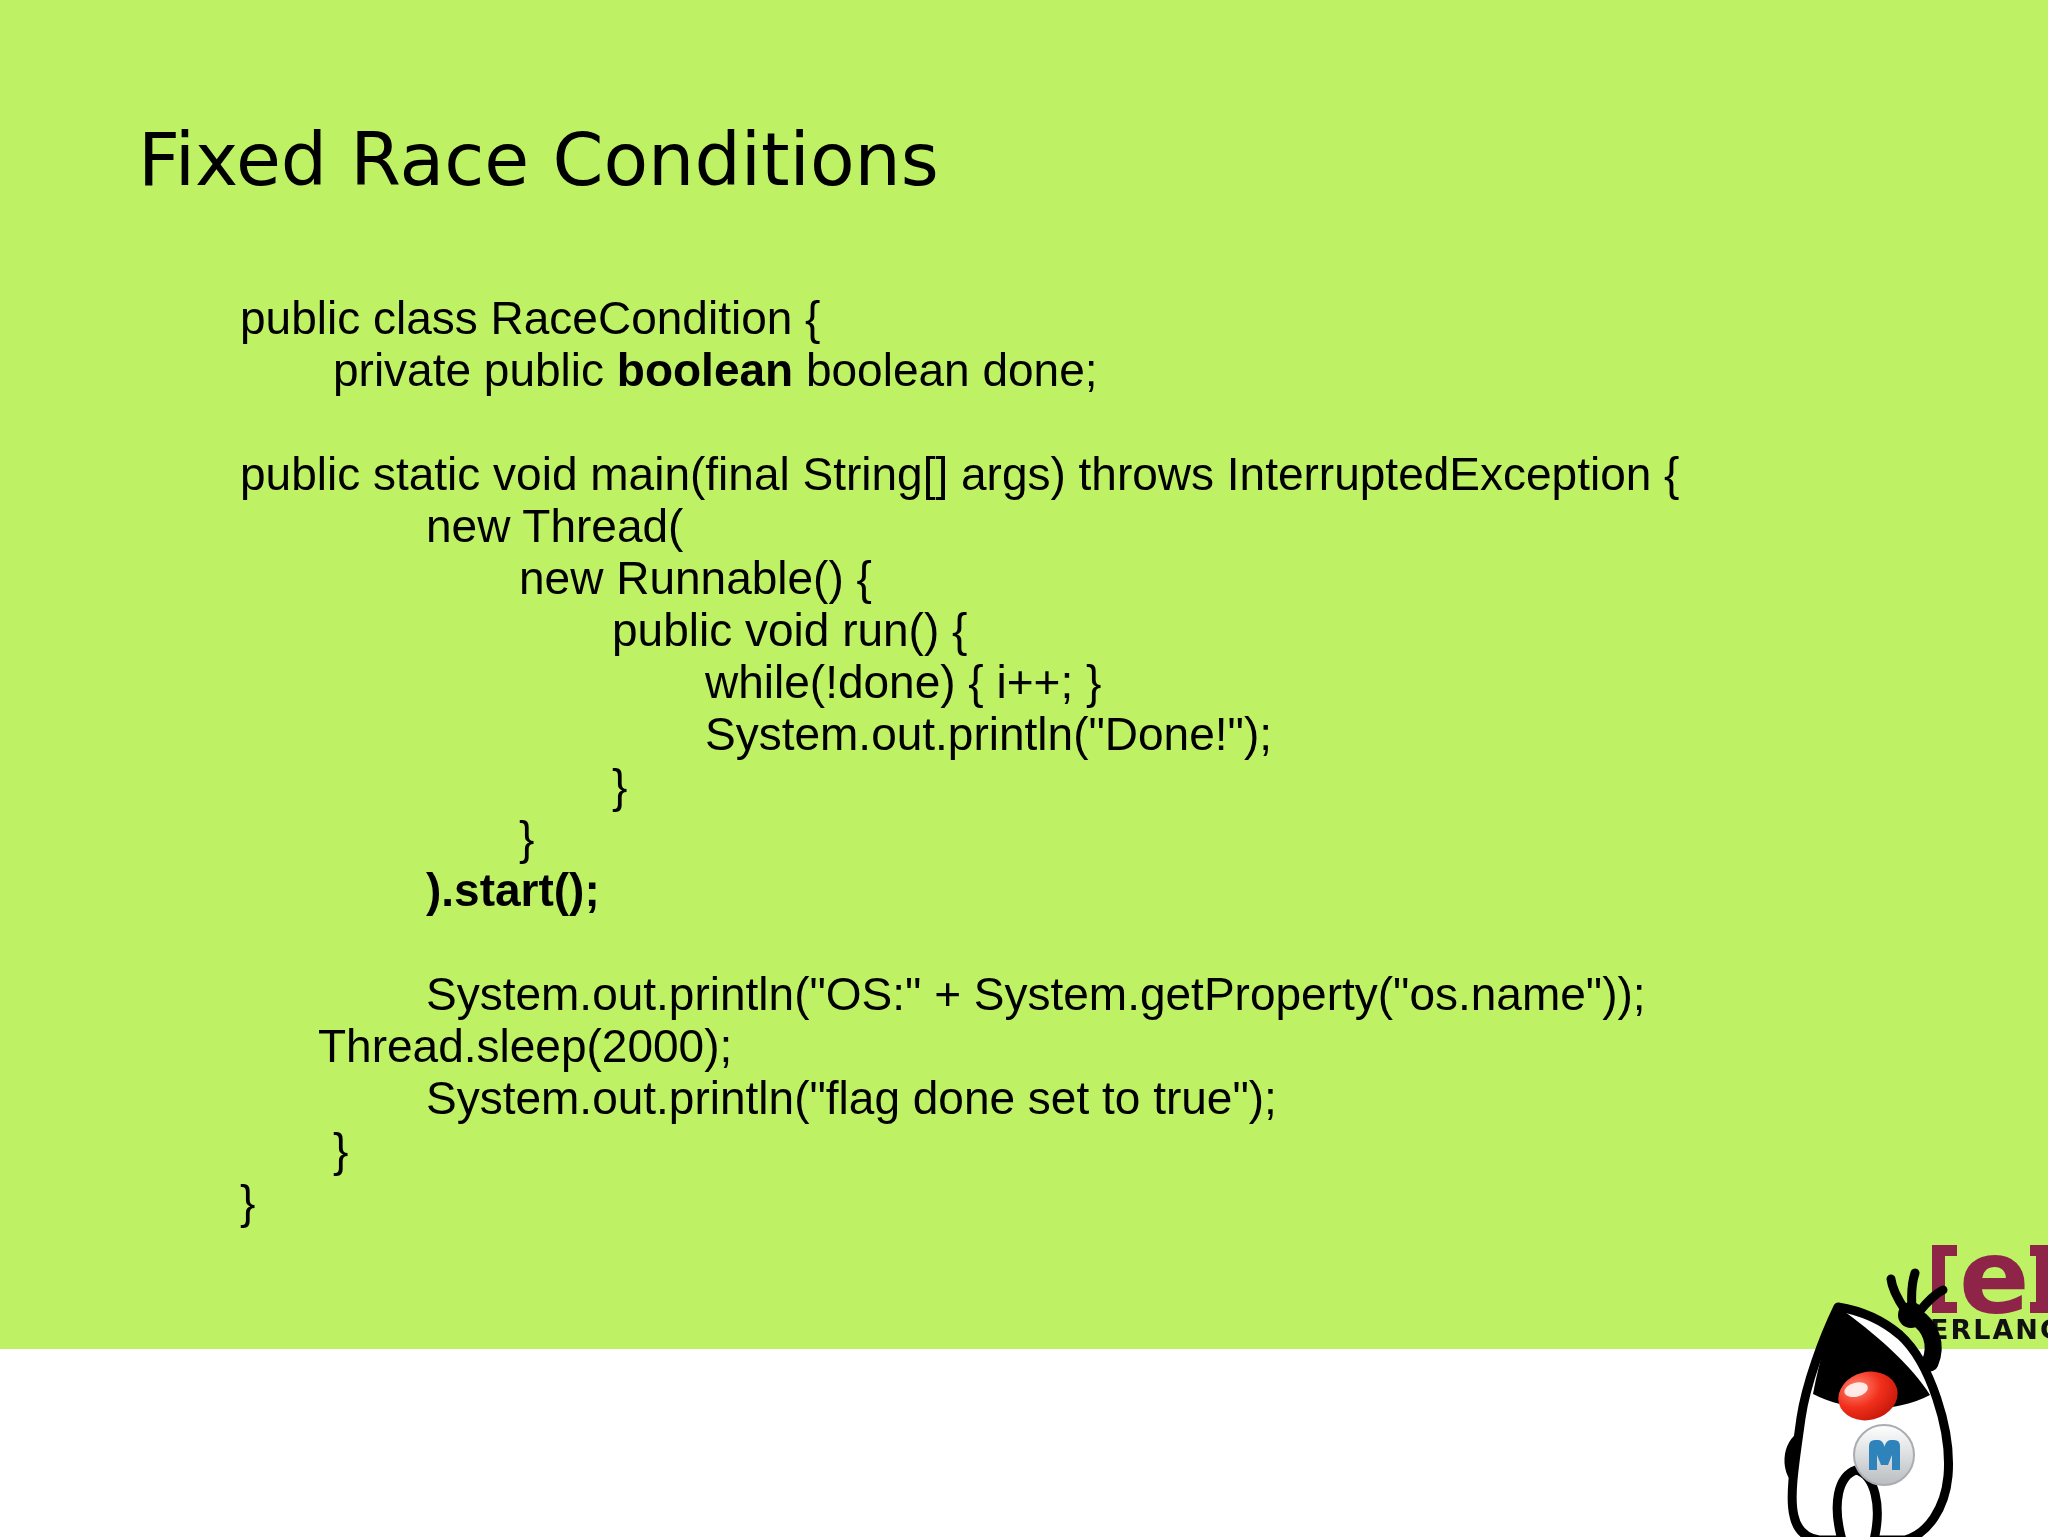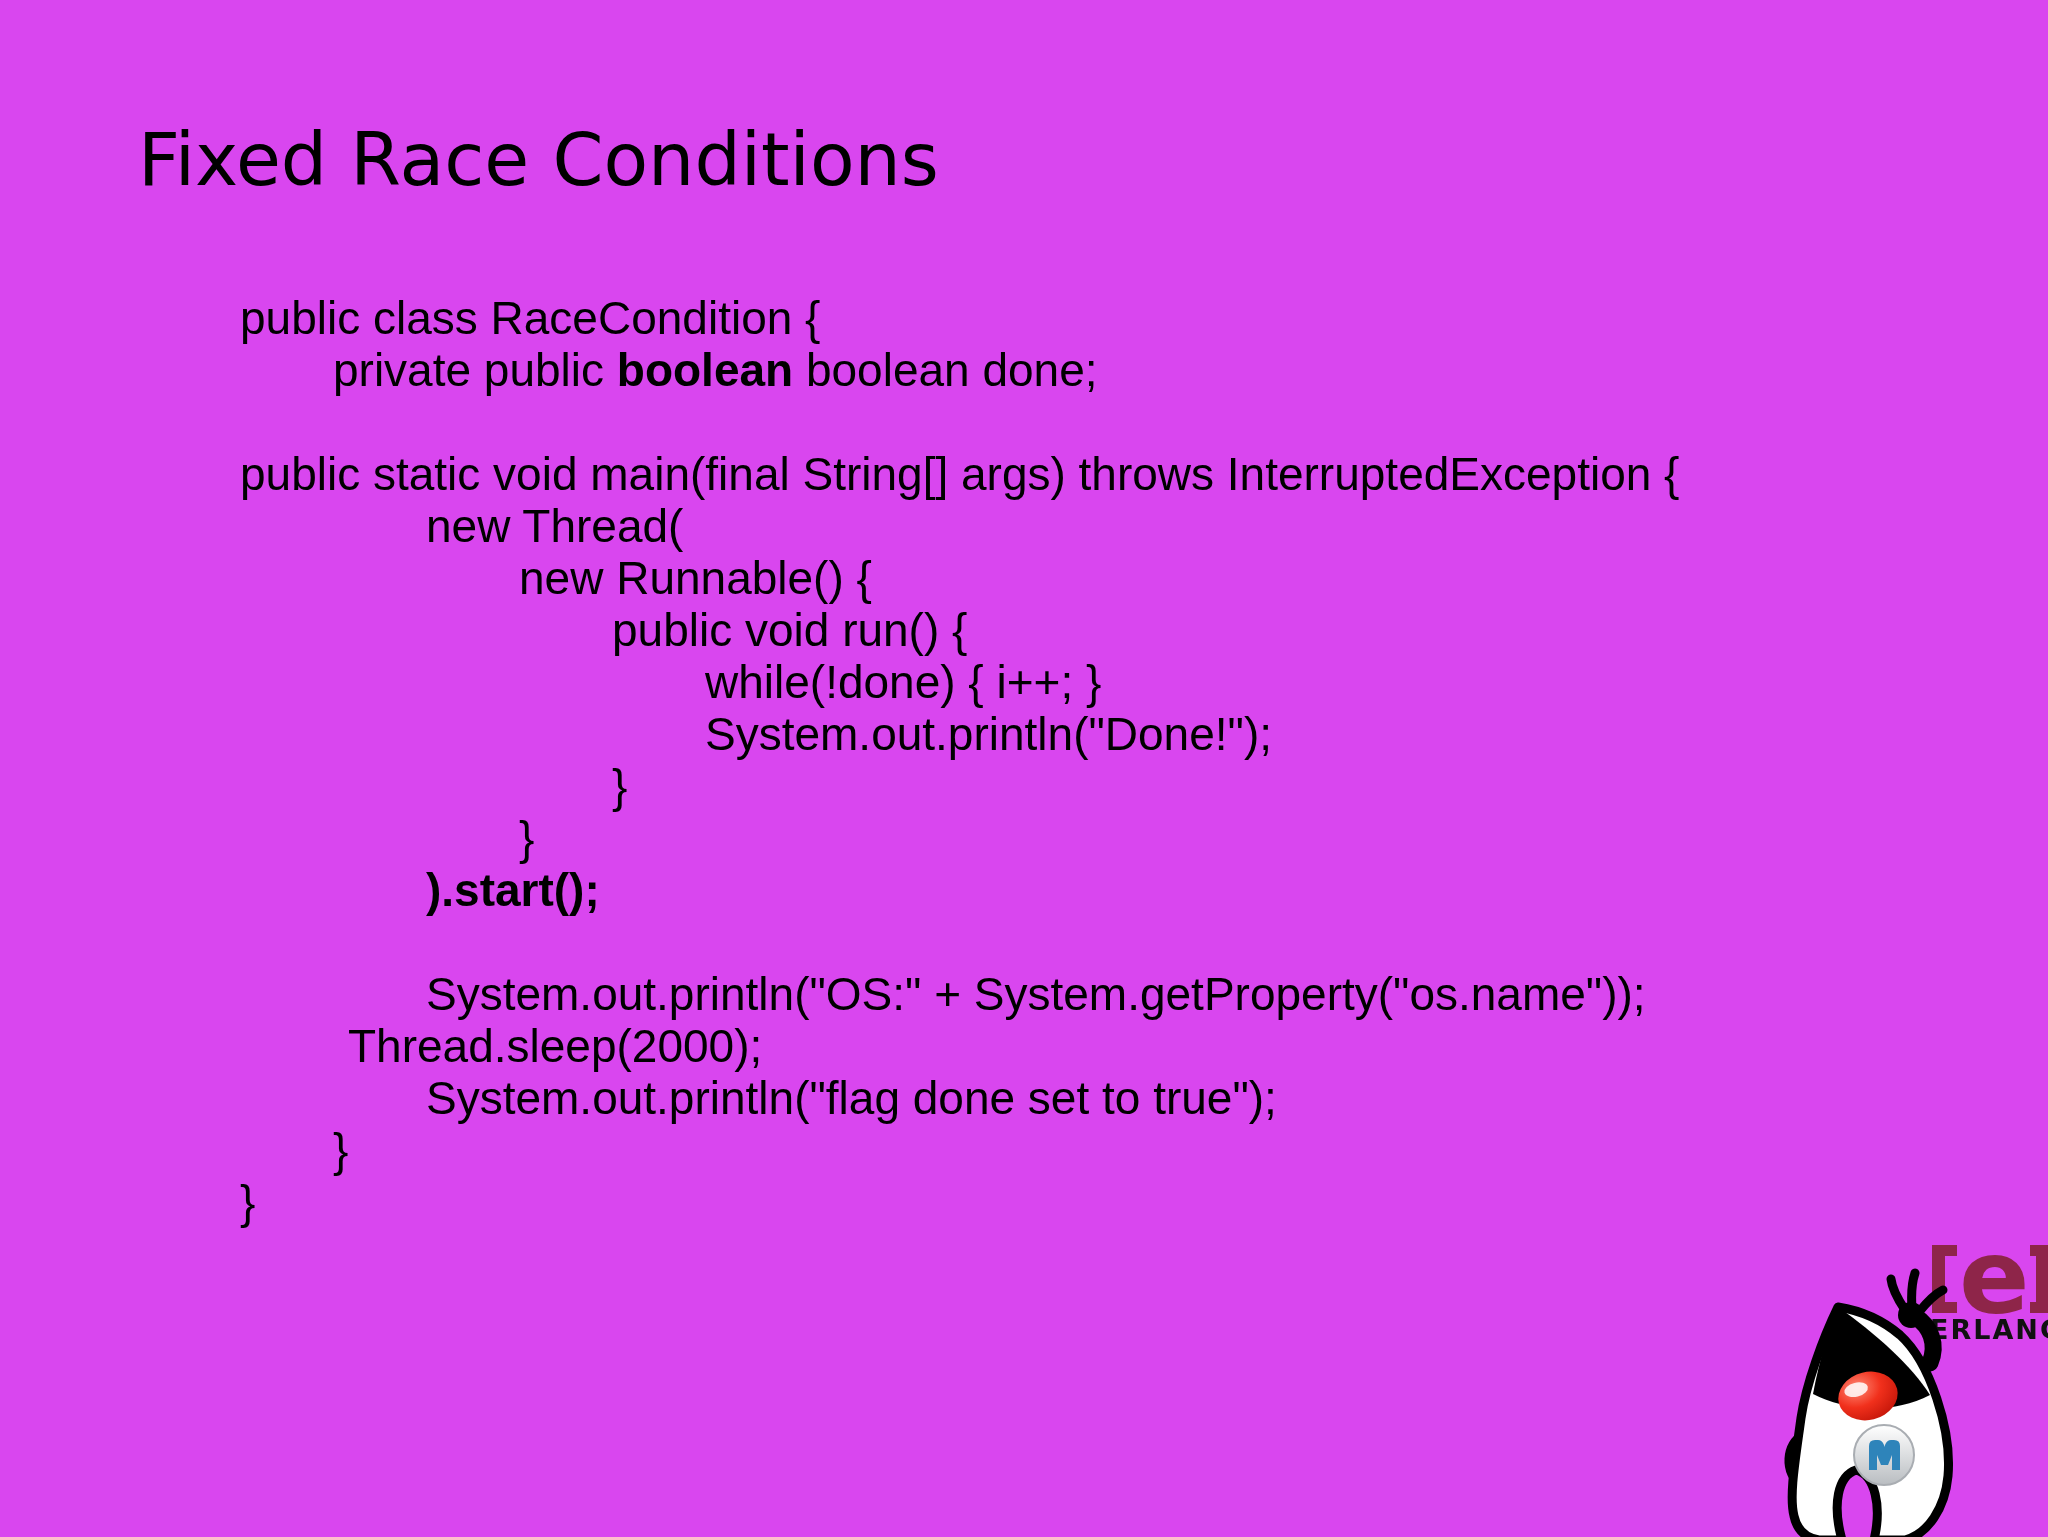--- a/index.html
+++ b/index.html
@@ -7,22 +7,22 @@
     margin: 0;
     padding: 0;
     width: 2048px;
     height: 1537px;
     background: #ffffff;
     overflow: hidden;
   }
   .slide {
     position: relative;
     width: 2048px;
-    height: 1537px;
-    background: #d946ef;
+    height: 1349px;
+    background: #bef264;
   }
   .title {
     position: absolute;
     left: 138px;
     top: 120px;
     margin: 0;
     font-family: "DejaVu Sans", sans-serif;
     font-weight: 400;
     font-size: 73px;
     line-height: 1.1;
@@ -72,21 +72,21 @@
       <div class="cl" style="margin-left: 186px;"><span>new Thread(</span></div>
       <div class="cl" style="margin-left: 279px;"><span>new Runnable() {</span></div>
       <div class="cl" style="margin-left: 372px;"><span>public void run() {</span></div>
       <div class="cl" style="margin-left: 465px;"><span>while(!done) { i++; }</span></div>
       <div class="cl" style="margin-left: 465px;"><span>System.out.println("Done!");</span></div>
       <div class="cl" style="margin-left: 372px;"><span>}</span></div>
       <div class="cl" style="margin-left: 279px;"><span>}</span></div>
       <div class="cl" style="margin-left: 186px; font-weight: bold;"><span>).start();</span></div>
       <div class="cl" style="margin-left: 0px;">&nbsp;</div>
       <div class="cl" style="margin-left: 186px;"><span>System.out.println("OS:" + System.getProperty("os.name"));</span></div>
-      <div class="cl" style="margin-left: 108px;"><span>Thread.sleep(2000);</span></div>
+      <div class="cl" style="margin-left: 78px;"><span>Thread.sleep(2000);</span></div>
       <div class="cl" style="margin-left: 186px;"><span>System.out.println("flag done set to true");</span></div>
       <div class="cl" style="margin-left: 93px;"><span>}</span></div>
       <div class="cl" style="margin-left: 0px;"><span>}</span></div>
     </div>
 
   <div class="erlang-logo">
     <svg viewBox="0 0 118 100" width="118" height="100">
       <path d="M2,3 H27 V14 H15 V60 H27 V71 H2 Z" fill="#8E2549"></path>
       <path d="M100,3 H118 V71 H100 V60 H106 V14 H100 Z" fill="#8E2549"></path>
       <text x="29" y="71" font-size="104" font-weight="bold" font-family="'DejaVu Sans', sans-serif" fill="#8E2549">e</text>

